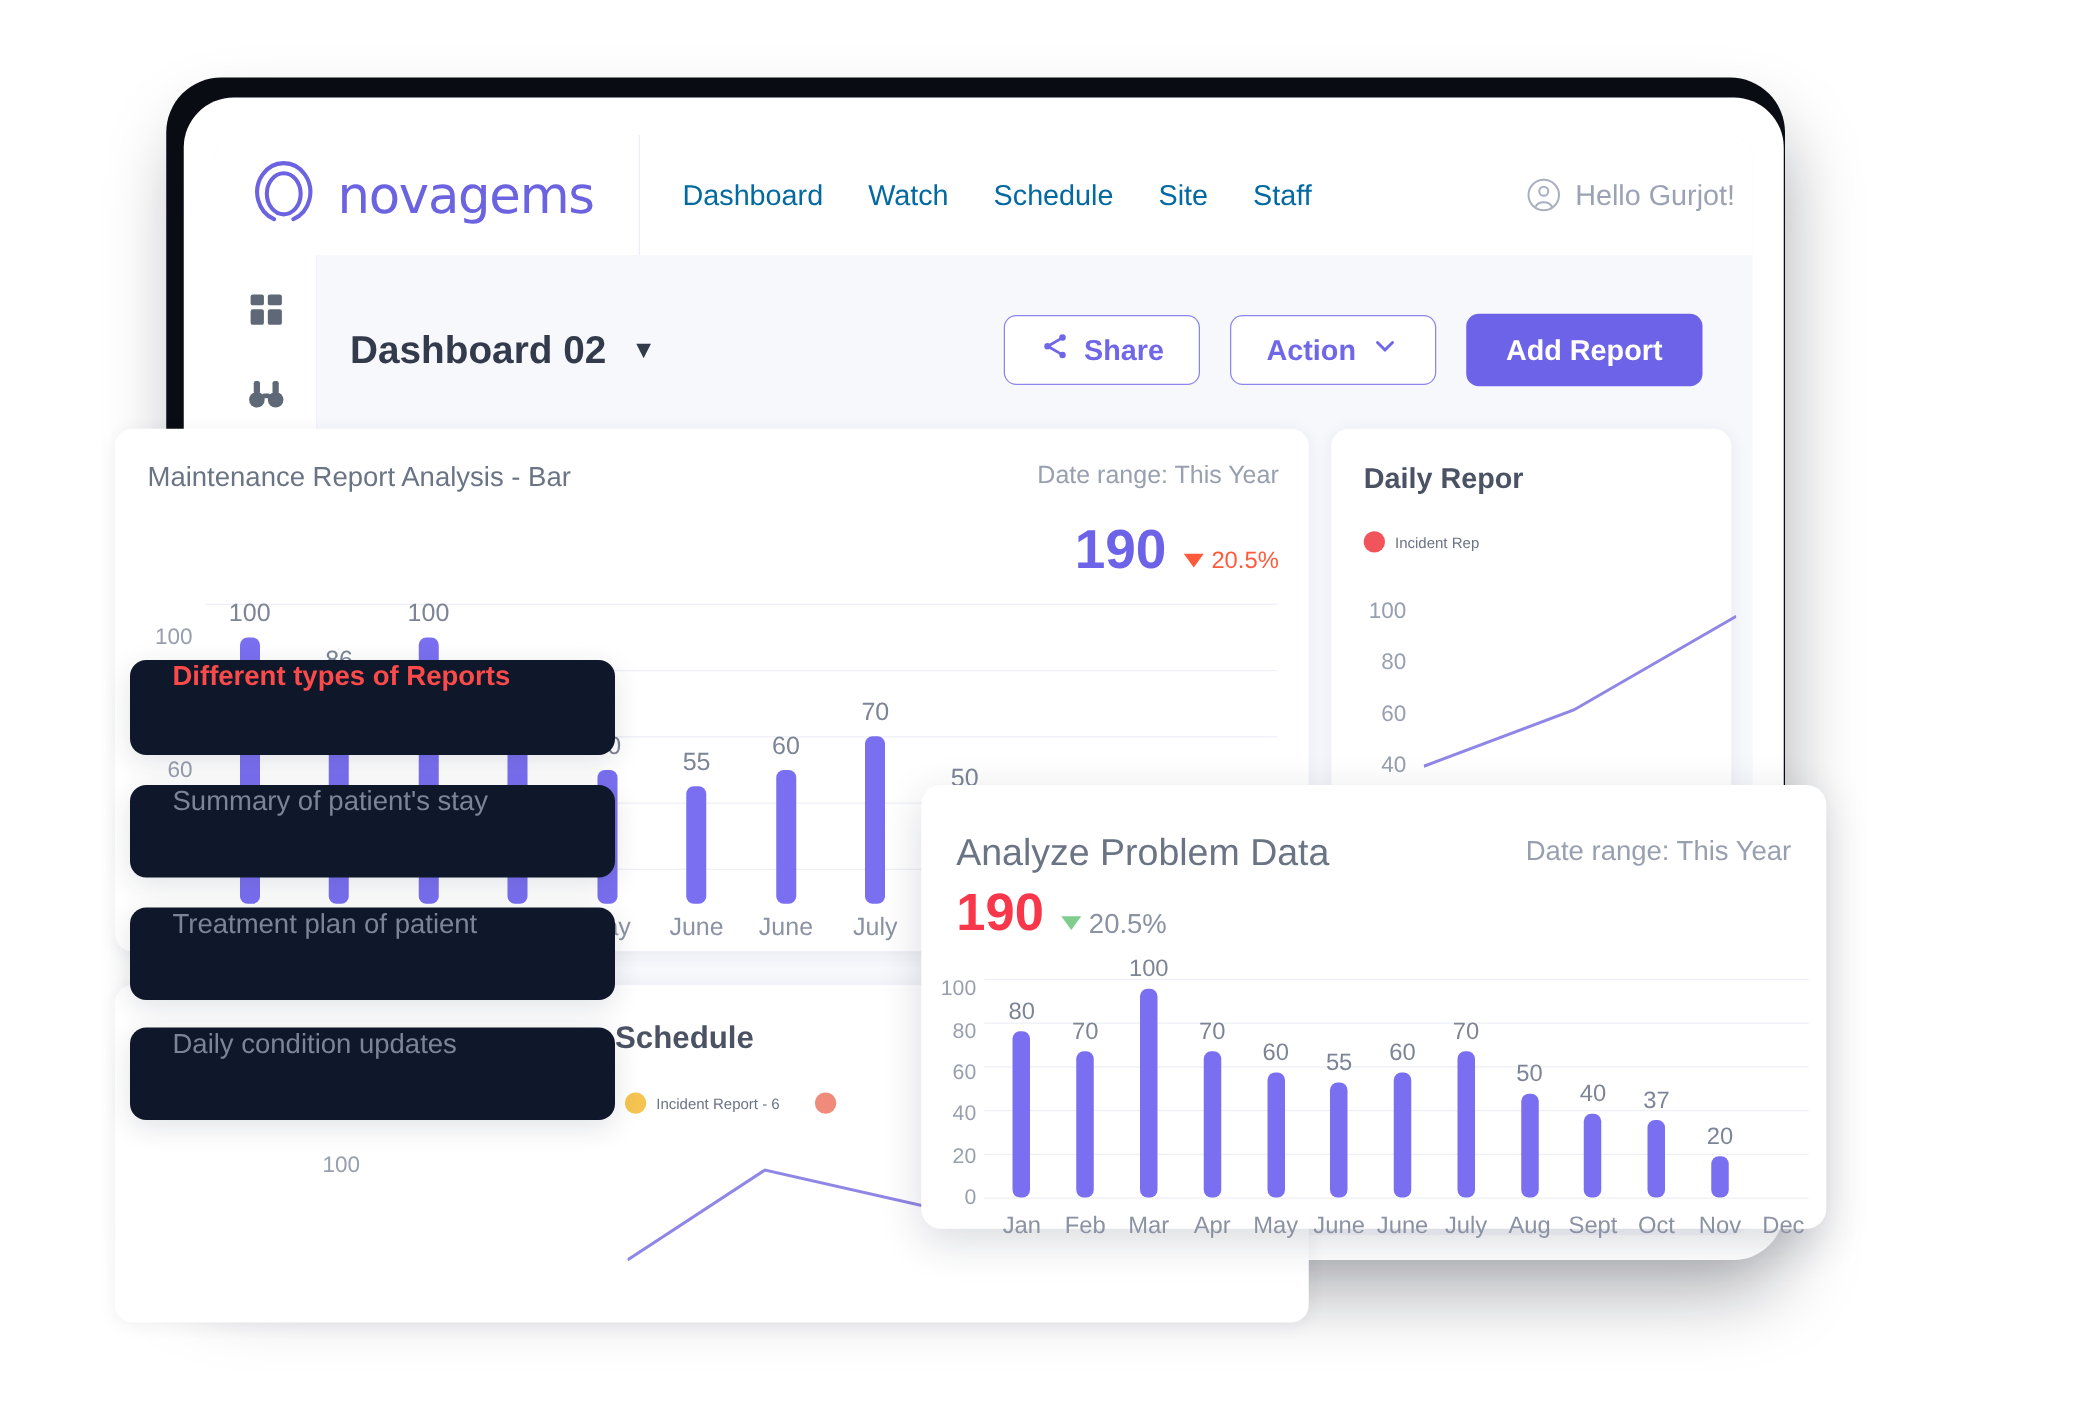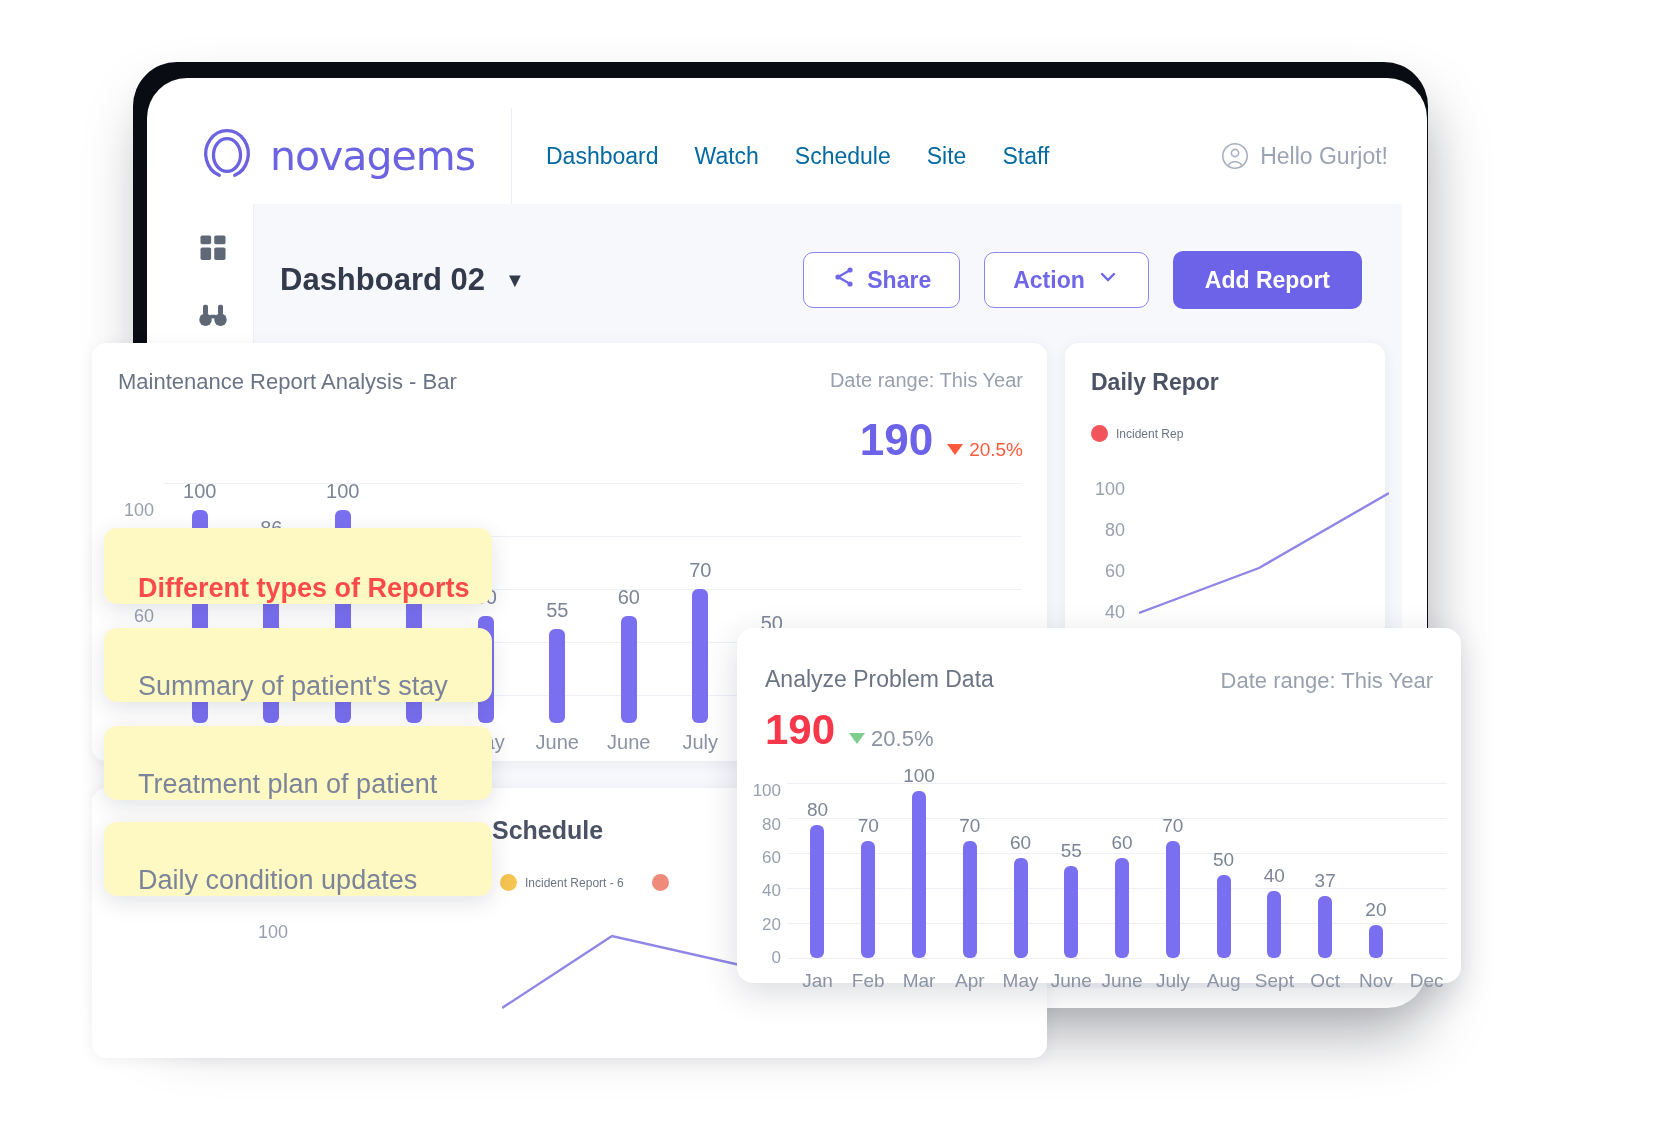--- a/index.html
+++ b/index.html
@@ -185,26 +185,26 @@
   }
 
   
   .legend-row { position: absolute; display: flex; align-items: center; gap: 28px; }
   .legend-item { display: flex; align-items: center; gap: 8px; font-size: 12px; color: #6b7485; white-space: nowrap; }
   .legend-dot { width: 17px; height: 17px; border-radius: 50%; flex: 0 0 auto; }
 
   
   .callout {
     position: absolute;
-    background: #fef9c3;
+    background: #0f172a;
     border-radius: 13px;
     box-shadow: 0 6px 22px rgba(30,36,60,.13);
-    display: flex; align-items: flex-end;
+    display: flex; align-items: flex-start;
     padding-left: 34px;
-    font-size: 27px;
+    font-size: 22px;
     color: #7b8499;
     z-index: 40;
   }
   #callout-0 { left: 104px; top: 528px; width: 388px; height: 76px; color: #fa4a4a; font-weight: 700; }
   #callout-1 { left: 104px; top: 628px; width: 388px; height: 74px; }
   #callout-2 { left: 104px; top: 726px; width: 388px; height: 74px; }
   #callout-3 { left: 104px; top: 822px; width: 388px; height: 74px; }
 
   
   #card-analyze {
@@ -466,21 +466,21 @@
     <span>Summary of patient's stay</span>
   </div>
   <div class="callout" id="callout-2">
     <span>Treatment plan of patient</span>
   </div>
   <div class="callout" id="callout-3">
     <span>Daily condition updates</span>
   </div>
 
   <div id="card-analyze">
-    <span class="card-title" style="left:28px; top:38px; font-size:23px; color:#6b7485;">Analyze Problem Data</span>
+    <span class="card-title" style="left:28px; top:38px; font-size:30px; color:#6b7485;">Analyze Problem Data</span>
     <span class="card-daterange" style="right:28px; top:40px; font-size:22px;">Date range: This Year</span>
 
     <div class="kpi-row" style="left:28px; top:78px;">
       <span class="kpi-value" style="color:#f8384a; font-size:42px;">190</span>
       <span class="kpi-delta" style="color:#8a92a3; font-size:22px;">
         <i class="tri-down" style="color:#7fce8e;"></i>
         <span>20.5%</span>
       </span>
     </div>
 

